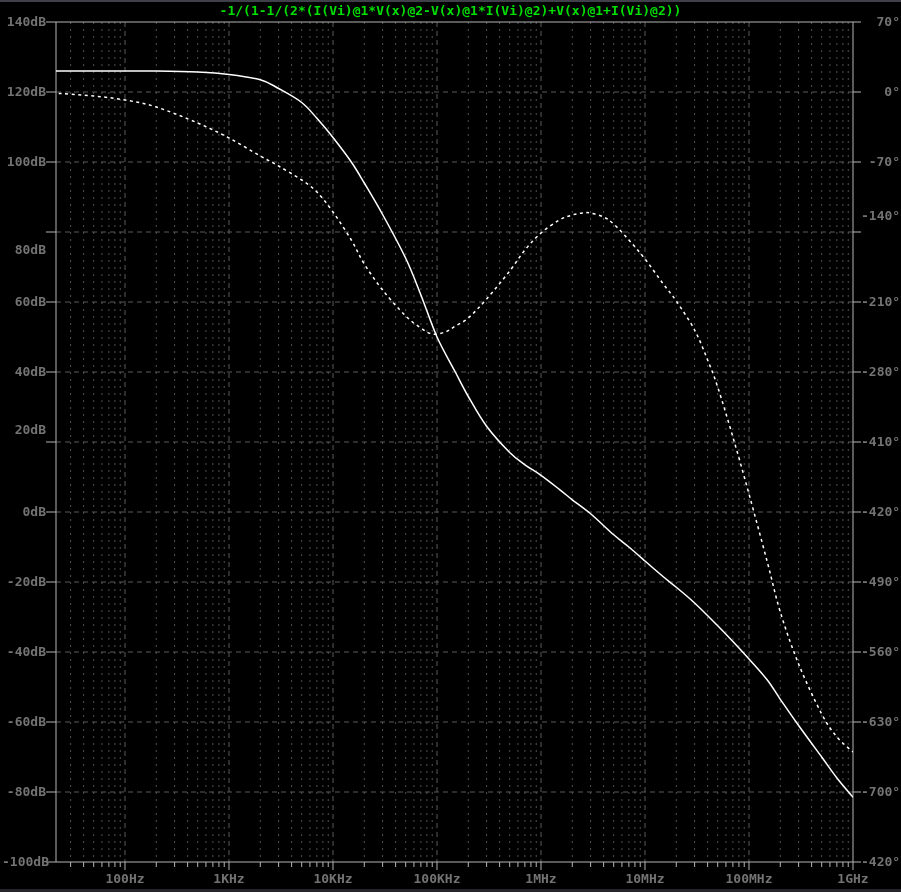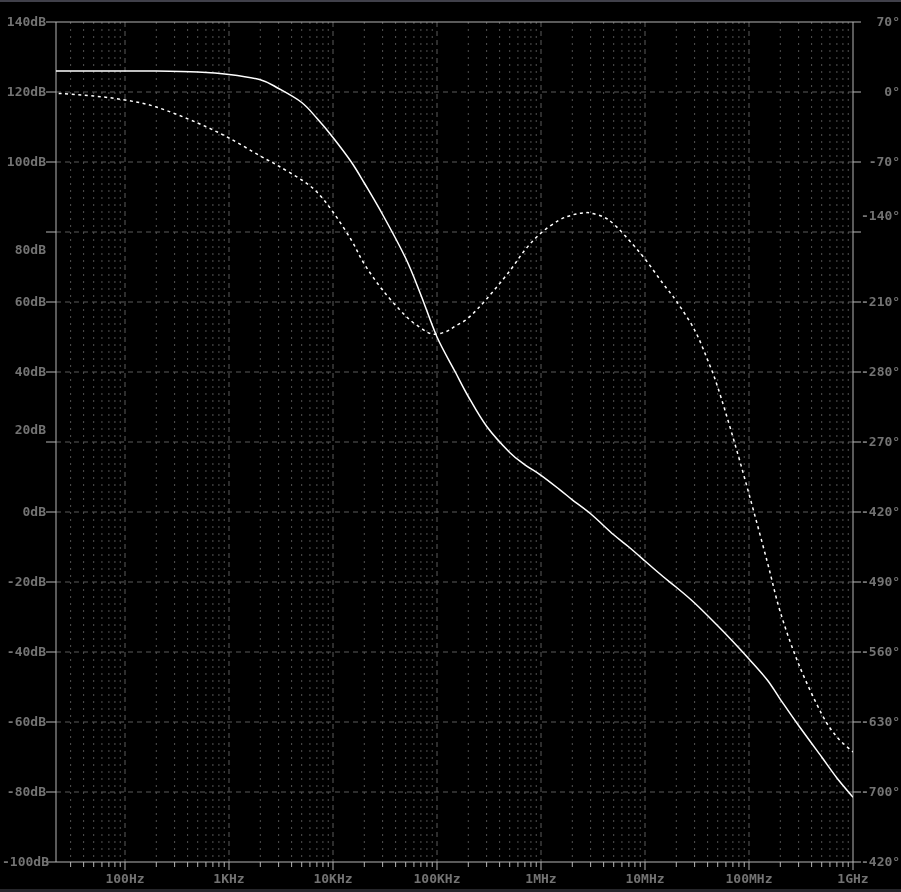--- a/index.html
+++ b/index.html
@@ -13,20 +13,21 @@
   .tick-label{position:absolute;font-size:13px;font-weight:bold;color:#737373;line-height:15px;white-space:nowrap;}
   .tl-left{text-align:right;width:44px;left:2px;}
   .tl-right{text-align:right;width:39px;left:861px;}
   .tl-bottom{text-align:center;width:80px;top:871px;}
 </style>
 </head>
 <body>
 
 <div id="screen">
   <div class="top-strip"></div>
+  <div class="plot-title" style="color: rgb(0, 224, 0);">-1/(1-1/(2*(I(Vi)@1*V(x)@2-V(x)@1*I(Vi)@2)+V(x)@1+I(Vi)@2))</div>
   <svg id="plot" width="901" height="892">
       <defs>
         <clipPath id="pc">
           <rect x="56" y="22" width="797" height="840"></rect>
         </clipPath>
       </defs>
       <line x1="70.62061049084488" y1="22" x2="70.62061049084488" y2="862" stroke="#525252" stroke-width="1" stroke-dasharray="2 5"></line>
       <line x1="70.62061049084488" y1="862" x2="70.62061049084488" y2="867" stroke="#b4b4b4" stroke-width="1"></line>
       <line x1="83.61423909810809" y1="22" x2="83.61423909810809" y2="862" stroke="#525252" stroke-width="1" stroke-dasharray="2 5"></line>
       <line x1="83.61423909810809" y1="862" x2="83.61423909810809" y2="867" stroke="#b4b4b4" stroke-width="1"></line>
@@ -224,21 +225,21 @@
       <div class="tick-label tl-left" style="top: 644px;">-40dB</div>
       <div class="tick-label tl-left" style="top: 714px;">-60dB</div>
       <div class="tick-label tl-left" style="top: 784px;">-80dB</div>
       <div class="tick-label tl-left" style="top: 854px;">-100dB</div>
       <div class="tick-label tl-right" style="top: 14px;">70°</div>
       <div class="tick-label tl-right" style="top: 84px;">0°</div>
       <div class="tick-label tl-right" style="top: 154px;">-70°</div>
       <div class="tick-label tl-right" style="top: 208px;">-140°</div>
       <div class="tick-label tl-right" style="top: 294px;">-210°</div>
       <div class="tick-label tl-right" style="top: 364px;">-280°</div>
-      <div class="tick-label tl-right" style="top: 434px;">-270°</div>
+      <div class="tick-label tl-right" style="top: 434px;">-410°</div>
       <div class="tick-label tl-right" style="top: 504px;">-420°</div>
       <div class="tick-label tl-right" style="top: 574px;">-490°</div>
       <div class="tick-label tl-right" style="top: 644px;">-560°</div>
       <div class="tick-label tl-right" style="top: 714px;">-630°</div>
       <div class="tick-label tl-right" style="top: 784px;">-700°</div>
       <div class="tick-label tl-right" style="top: 854px;">-420°</div>
       <div class="tick-label tl-bottom" style="left: 85px;">100Hz</div>
       <div class="tick-label tl-bottom" style="left: 189px;">1KHz</div>
       <div class="tick-label tl-bottom" style="left: 293px;">10KHz</div>
       <div class="tick-label tl-bottom" style="left: 397px;">100KHz</div>

